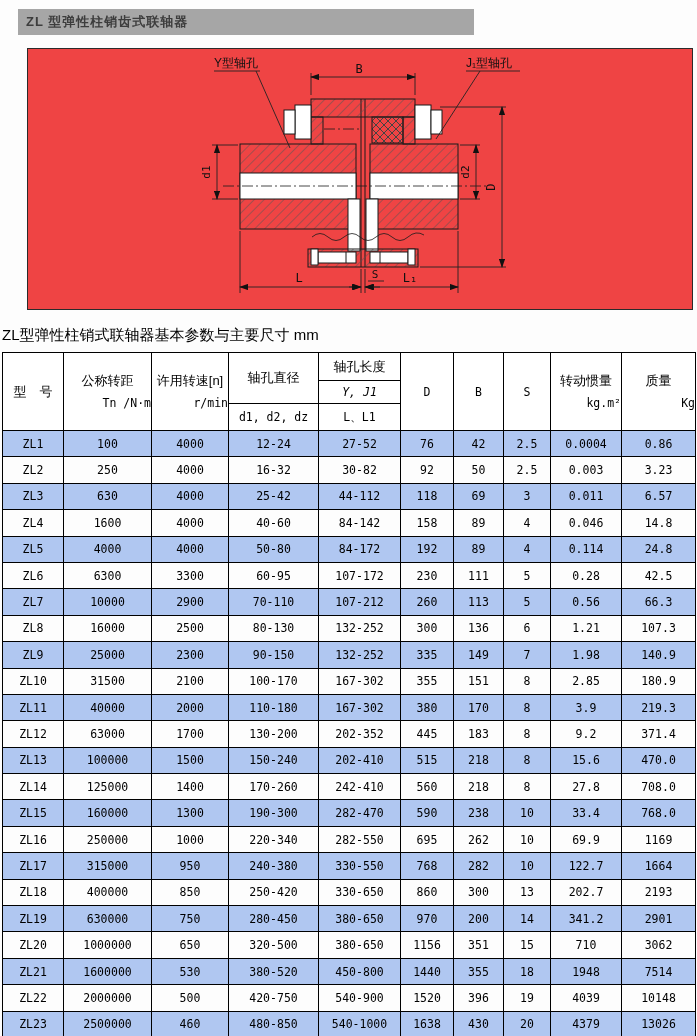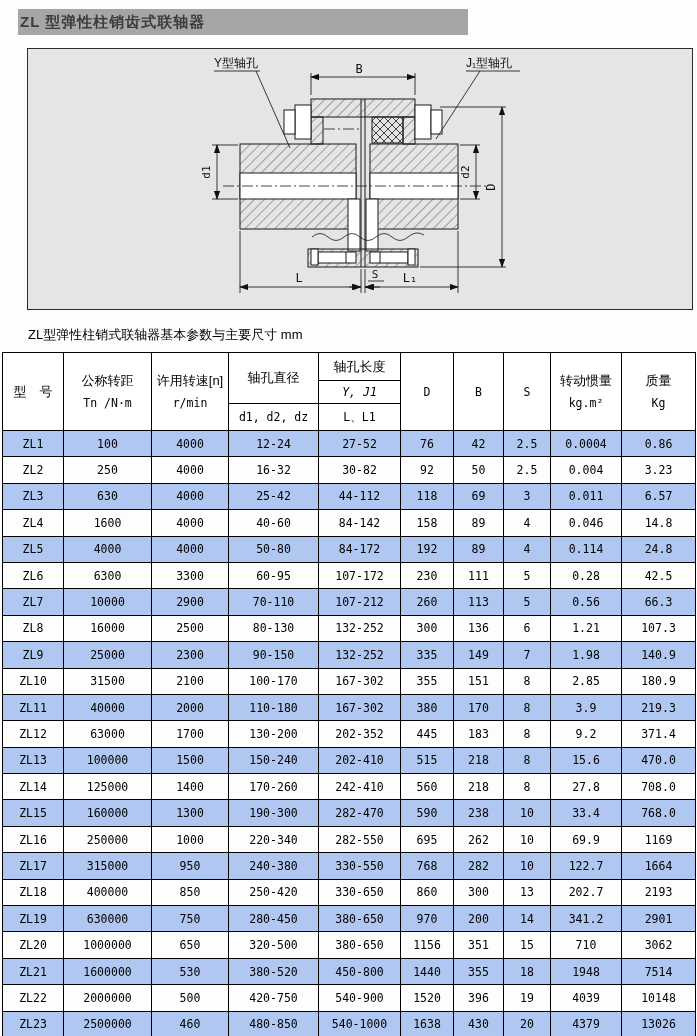--- a/index.html
+++ b/index.html
@@ -8,48 +8,47 @@
     width:697px;height:1036px;
     background:#fdfdfd;
     font-family:"Liberation Sans",sans-serif;
     color:#000;
   }
   .banner{
     position:absolute;left:18px;top:9px;
     width:448px;height:26px;
     background:var(--banner-bg,#a6a6a6);
     color:#3d3d3d;
-    font-size:15px;font-weight:bold;
+    font-size:13px;font-weight:bold;
     line-height:26px;
-    padding-left:2px;
+    padding-left:8px;
     letter-spacing:1px;
   }
   .drawing-box{
     position:absolute;left:27px;top:48px;
     width:664px;height:260px;
     border:1px solid #2b2b2b;
-    background:#e5e5e5;
+    background:#ef4444;
   }
   .caption{
     position:absolute;left:2px;top:326px;
-    font-size:13px;
-    margin-left:26px;
+    font-size:15px;
   }
   table.spec{
     position:absolute;left:2px;top:352px;
     width:693px;
     border-collapse:collapse;table-layout:fixed;
   }
   table.spec th,table.spec td{
     border:1px solid var(--grid-border,#000);
     text-align:center;vertical-align:middle;
     padding:0;overflow:hidden;
   }
   thead th{font-weight:normal;font-size:13px;background:#fff;}
-  thead .latin{font-family:"DejaVu Sans Mono",monospace;font-size:11.5px;}
+  thead .latin{font-family:"DejaVu Sans Mono",monospace;font-size:11.5px;text-align:right;}
   thead .two-line div{line-height:1.1;}
   thead .two-line div.gap{margin-top:9px;}
   tbody td{
     height:25.4px;
     font-family:"DejaVu Sans Mono",monospace;
     font-size:11.5px;
   }
   tbody tr.alt td{background:var(--alt-row-bg,#b0c7f1);}
   svg text{font-family:"Liberation Sans",sans-serif;}
   svg text.dim{font-family:"DejaVu Sans Mono",monospace;}
@@ -255,21 +254,21 @@
       </tr>
       <tr>
         <td>ZL2</td>
         <td>250</td>
         <td>4000</td>
         <td>16-32</td>
         <td>30-82</td>
         <td>92</td>
         <td>50</td>
         <td>2.5</td>
-        <td>0.004</td>
+        <td>0.003</td>
         <td>3.23</td>
       </tr>
       <tr class="alt">
         <td>ZL3</td>
         <td>630</td>
         <td>4000</td>
         <td>25-42</td>
         <td>44-112</td>
         <td>118</td>
         <td>69</td>

